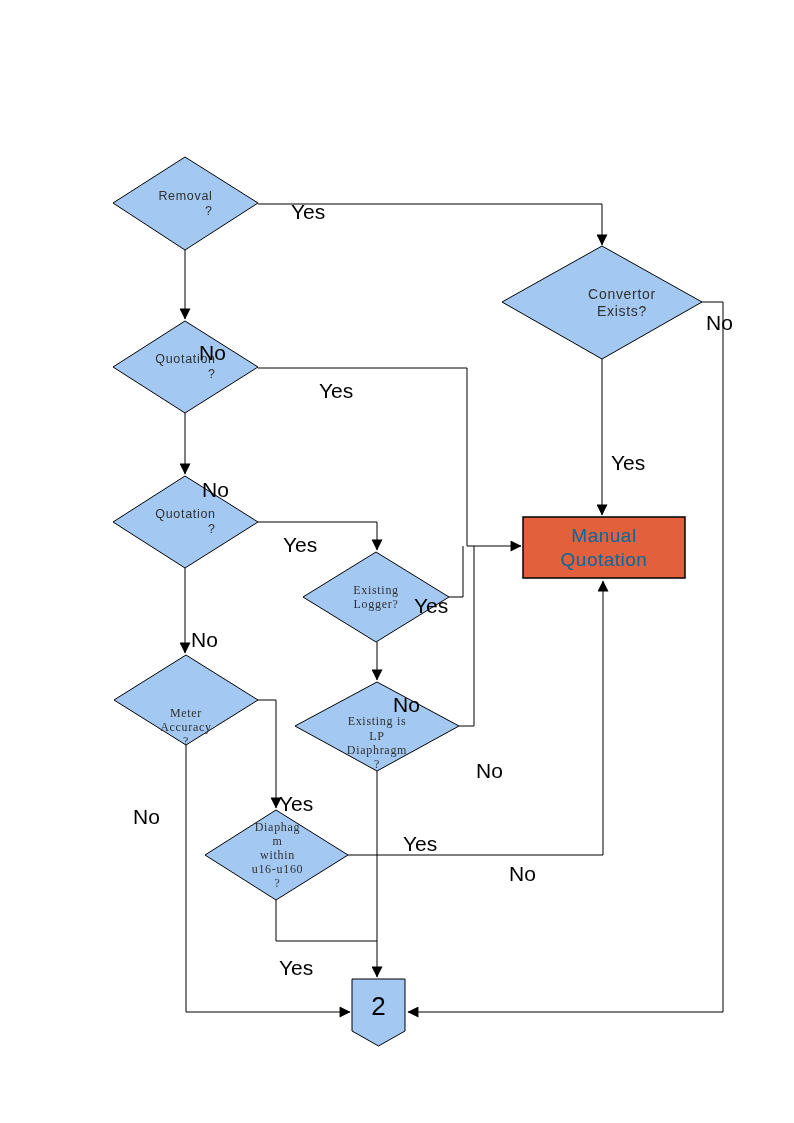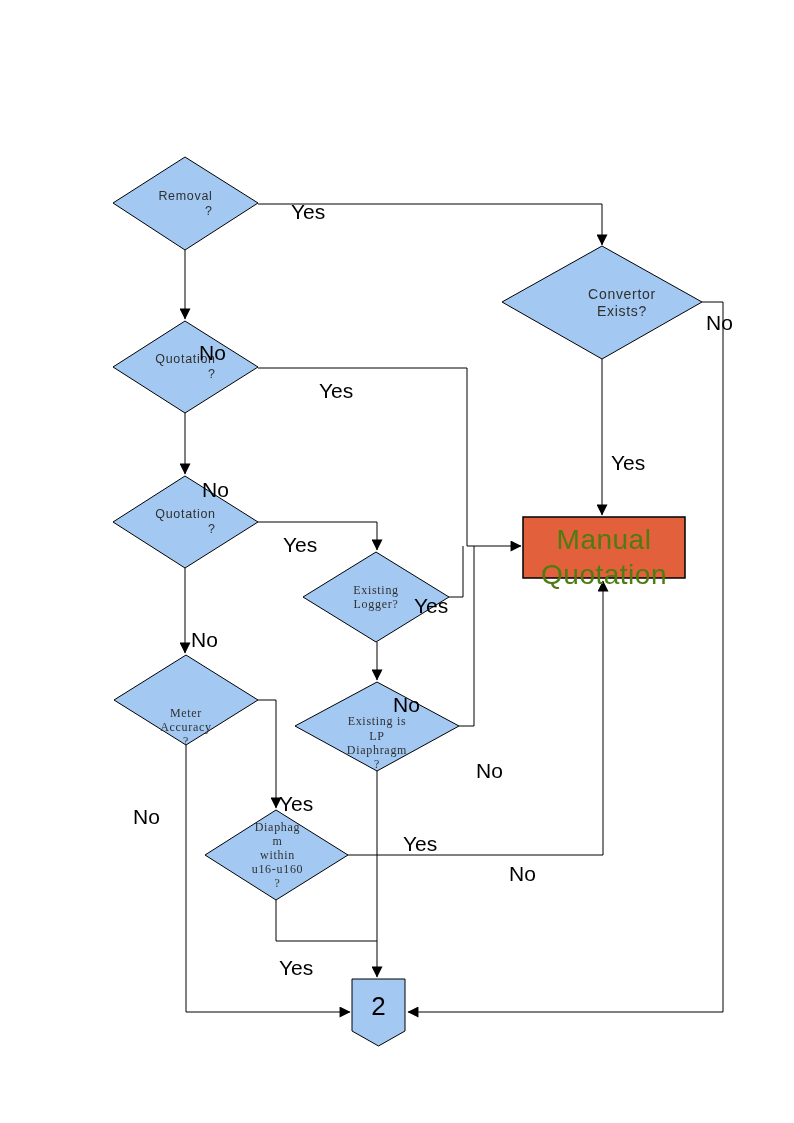--- a/index.html
+++ b/index.html
@@ -20,21 +20,21 @@
     text-align:center;
     white-space:pre-line;
     color:var(--node-text);
     letter-spacing:0.7px;
     line-height:1.18;
     pointer-events:none;
   }
   .nl-sm{font-size:12px;font-family:Liberation Serif, serif;}
   .nl-md{font-size:12.5px;text-align:right;}
   .nl-lg{font-size:14px;}
-  .nl-proc{font-size:28px;letter-spacing:0.5px;color:#4d7c0f;line-height:1.25;margin-top:9px;}
+  .nl-proc{font-size:19px;letter-spacing:0.5px;color:#0369a1;line-height:1.25;}
   .nl-conn{font-size:26px;letter-spacing:0;color:#000;}
   .edge-label{
     position:absolute;
     font-size:21px;
     color:#000;
     line-height:1.1;
     white-space:nowrap;
     pointer-events:none;
     margin-top:45px;
   }

